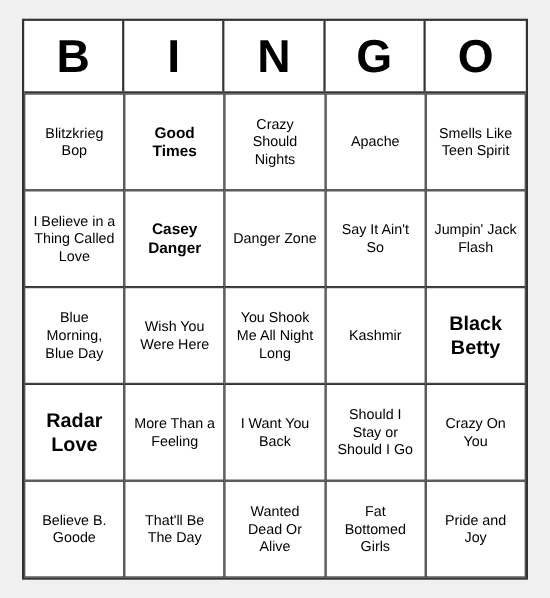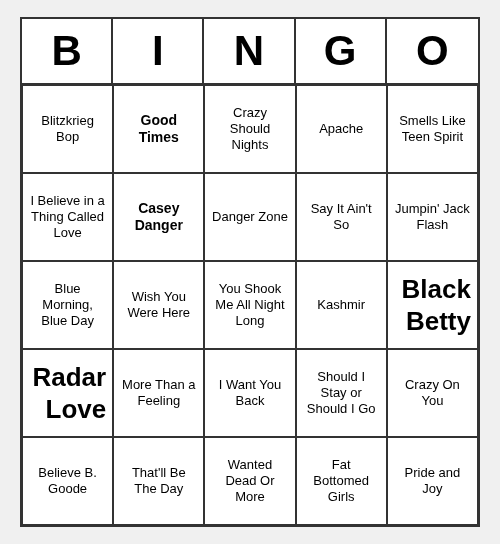--- a/index.html
+++ b/index.html
@@ -46,23 +46,22 @@
       padding: 6px;
       font-size: 13px;
       line-height: 1.25;
       position: relative;
     }
     .bingo-cell.large-text {
       font-size: 14px;
       font-weight: bold;
     }
     .bingo-cell.xl-text {
-      font-size: 26px;
+      font-size: 18px;
       font-weight: bold;
-      text-align: right;
     }
   </style>
 </head>
 <body>
 
 <div class="bingo-card">
   <div class="bingo-header">
   <div class="bingo-header-cell">B</div>
       <div class="bingo-header-cell">I</div>
       <div class="bingo-header-cell">N</div>
@@ -130,21 +129,21 @@
       <div class="bingo-cell">
         <span>Crazy On You</span>
       </div>
       <div class="bingo-cell">
         <span>Believe B. Goode</span>
       </div>
       <div class="bingo-cell">
         <span>That'll Be The Day</span>
       </div>
       <div class="bingo-cell">
-        <span>Wanted Dead Or More</span>
+        <span>Wanted Dead Or Alive</span>
       </div>
       <div class="bingo-cell">
         <span>Fat Bottomed Girls</span>
       </div>
       <div class="bingo-cell">
         <span>Pride and Joy</span>
       </div>
     </div>
 </div>
 

